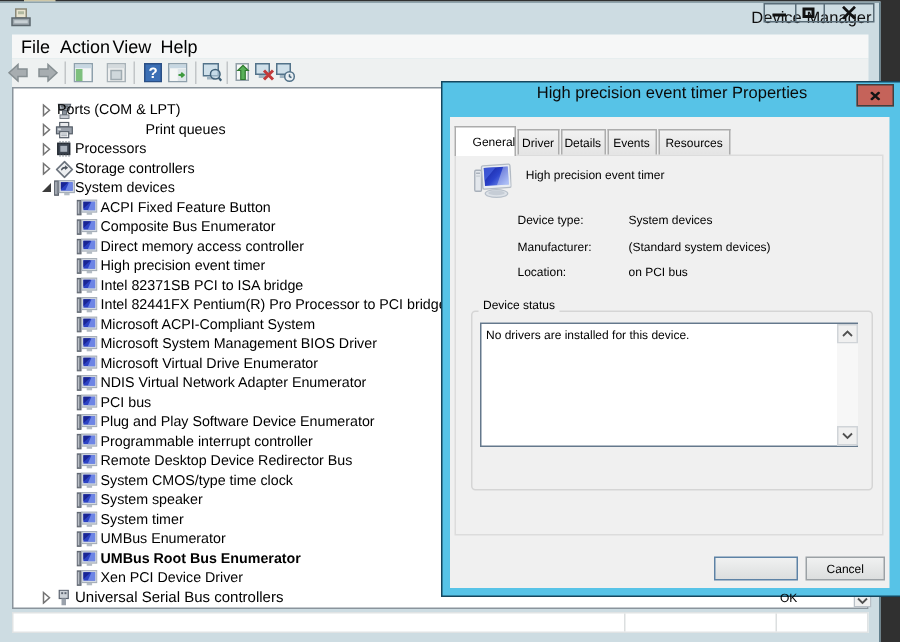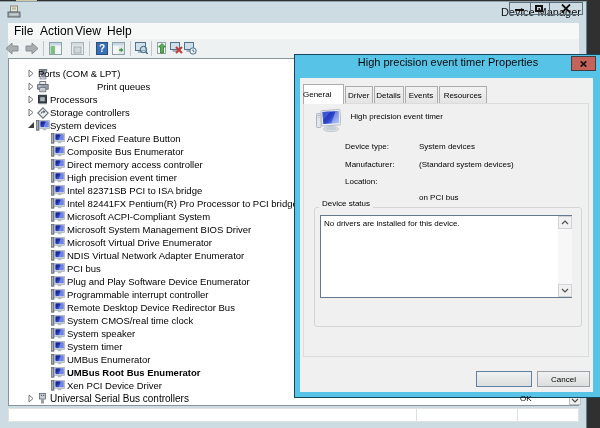--- a/index.html
+++ b/index.html
@@ -277,21 +277,21 @@
 <div class="abs tree" style="left:67px;top:300.5px;">Remote Desktop Device Redirector Bus</div>
 <svg class="abs" style="left:51px;top:312.5px" width="14" height="13" viewBox="0 0 14 13">
     <rect x="0.4" y="2.6" width="2.6" height="9.6" fill="#7f8690" stroke="#5d646e" stroke-width="0.7"></rect>
     <rect x="0.9" y="3.4" width="0.8" height="8" fill="#b9bec6"></rect>
     <rect x="3.4" y="2.4" width="10.2" height="8" fill="#d4dae2" stroke="#a2aab4" stroke-width="0.7"></rect>
     <rect x="4.6" y="3.5" width="7.8" height="5.6" fill="#2c42c4"></rect>
     <path d="M4.6 3.5 L9.5 3.5 L4.6 8.2 Z" fill="#1a2694"></path>
     <path d="M10 3.5 L12.4 3.5 L12.4 9.1 L7.5 9.1 Z" fill="#7e96ee" opacity="0.8"></path>
     <rect x="6.8" y="10.6" width="3.6" height="1.6" fill="#b4bcc4"></rect>
   </svg>
-<div class="abs tree" style="left:67px;top:313.5px;">System CMOS/real time clock</div>
+<div class="abs tree" style="left:67px;top:313.5px;">System CMOS/type time clock</div>
 <svg class="abs" style="left:51px;top:325.5px" width="14" height="13" viewBox="0 0 14 13">
     <rect x="0.4" y="2.6" width="2.6" height="9.6" fill="#7f8690" stroke="#5d646e" stroke-width="0.7"></rect>
     <rect x="0.9" y="3.4" width="0.8" height="8" fill="#b9bec6"></rect>
     <rect x="3.4" y="2.4" width="10.2" height="8" fill="#d4dae2" stroke="#a2aab4" stroke-width="0.7"></rect>
     <rect x="4.6" y="3.5" width="7.8" height="5.6" fill="#2c42c4"></rect>
     <path d="M4.6 3.5 L9.5 3.5 L4.6 8.2 Z" fill="#1a2694"></path>
     <path d="M10 3.5 L12.4 3.5 L12.4 9.1 L7.5 9.1 Z" fill="#7e96ee" opacity="0.8"></path>
     <rect x="6.8" y="10.6" width="3.6" height="1.6" fill="#b4bcc4"></rect>
   </svg>
 <div class="abs tree" style="left:67px;top:326.5px;">System speaker</div>
@@ -354,21 +354,21 @@
 <div class="abs" style="left:517px;top:409px;width:1px;height:12px;background:#dcdfe0;"></div>
 <div class="abs" style="left:294px;top:54px;width:306px;height:344px;background:#57c3e7;border-top:1px solid #15465e;border-left:1px solid #15465e;border-bottom:1px solid #15465e;box-sizing:border-box;"></div>
 <div class="abs ttl" style="left:295px;top:56px;width:306px;text-align:center;color:#0a0a0a;">High precision event timer Properties</div>
 <div class="abs" style="left:571px;top:56px;width:24.5px;height:15px;background:#c5635a;border:1px solid #404040;box-sizing:border-box;"></div>
 <svg class="abs" style="left:580px;top:60.5px" width="7" height="6" viewBox="0 0 7 6">
 <path d="M0.7 0.4 L6.3 5.6 M6.3 0.4 L0.7 5.6" stroke="#151515" stroke-width="1.7"></path>
   </svg>
 <div class="abs" style="left:300px;top:78px;width:292.5px;height:314px;background:#f0f0f0;"></div>
 <div class="abs" style="left:302.5px;top:103px;width:286px;height:253.5px;border:1px solid #dcdcdc;background:#f0f0f0;box-sizing:border-box;"></div>
 <div class="abs" style="left:303px;top:83.5px;width:40.5px;height:20px;background:#fff;border:1px solid #acacac;border-bottom:none;box-sizing:border-box;"></div>
-<div class="abs dlg" style="left:303px;top:88.5px;width:40.5px;text-align:left;">General</div>
+<div class="abs dlg" style="left:303px;top:88.5px;width:40.5px;text-align:right;">General</div>
 <div class="abs" style="left:344.5px;top:85.5px;width:28.5px;height:17.5px;background:linear-gradient(#f2f2f2,#e4e4e4);border:1px solid #acacac;border-bottom:none;box-sizing:border-box;"></div>
 <div class="abs dlg" style="left:344.5px;top:89.5px;width:28.5px;text-align:center;">Driver</div>
 <div class="abs" style="left:373.5px;top:85.5px;width:30px;height:17.5px;background:linear-gradient(#f2f2f2,#e4e4e4);border:1px solid #acacac;border-bottom:none;box-sizing:border-box;"></div>
 <div class="abs dlg" style="left:373.5px;top:89.5px;width:30px;text-align:center;">Details</div>
 <div class="abs" style="left:404.5px;top:85.5px;width:33px;height:17.5px;background:linear-gradient(#f2f2f2,#e4e4e4);border:1px solid #acacac;border-bottom:none;box-sizing:border-box;"></div>
 <div class="abs dlg" style="left:404.5px;top:89.5px;width:33px;text-align:center;">Events</div>
 <div class="abs" style="left:438.5px;top:85.5px;width:48.5px;height:17.5px;background:linear-gradient(#f2f2f2,#e4e4e4);border:1px solid #acacac;border-bottom:none;box-sizing:border-box;"></div>
 <div class="abs dlg" style="left:438.5px;top:89.5px;width:48.5px;text-align:center;">Resources</div>
 <svg class="abs" style="left:315px;top:108px" width="26" height="24" viewBox="0 0 26 24">
 <defs>
@@ -389,21 +389,21 @@
 </g>
 <ellipse cx="16" cy="21" rx="7.5" ry="2.6" fill="#dde2e8" stroke="#b8c0ca" stroke-width="0.8"></ellipse>
 <ellipse cx="16" cy="20.6" rx="5.5" ry="1.6" fill="#c6cdd6"></ellipse>
 </svg>
 <div class="abs dlg" style="left:350.5px;top:110.5px;">High precision event timer</div>
 <div class="abs dlg" style="left:345px;top:141px;">Device type:</div>
 <div class="abs dlg" style="left:419px;top:141px;">System devices</div>
 <div class="abs dlg" style="left:345px;top:159px;">Manufacturer:</div>
 <div class="abs dlg" style="left:419px;top:159px;">(Standard system devices)</div>
 <div class="abs dlg" style="left:345px;top:176px;text-align:right;">Location:</div>
-<div class="abs dlg" style="left:419px;top:192px;">on PCI bus</div>
+<div class="abs dlg" style="left:419px;top:176px;">on PCI bus</div>
 <div class="abs" style="left:314px;top:207px;width:266px;height:118px;border:1px solid #d5d5d5;border-radius:3px;"></div>
 <div class="abs dlg" style="left:319px;top:197.5px;background:#f0f0f0;padding:0 3px;">Device status</div>
 <div class="abs" style="left:320px;top:215px;width:252px;height:83px;background:#fff;border:1px solid #64788c;box-sizing:border-box;"></div>
 <div class="abs dlg" style="left:324px;top:218px;">No drivers are installed for this device.</div>
 <div class="abs" style="left:557.5px;top:216px;width:14px;height:81px;background:#f7f7f7;"></div>
 <svg class="abs" style="left:557.5px;top:216px" width="14" height="13" viewBox="0 0 14 13">
 <rect x="0.5" y="0.5" width="13" height="12" fill="#f0f0f0" stroke="#d0d4d8"></rect>
 <path d="M4 8 L7 5 L10 8" stroke="#505050" stroke-width="1.2" fill="none"></path>
 </svg>
 <svg class="abs" style="left:557.5px;top:284px" width="14" height="13" viewBox="0 0 14 13">

